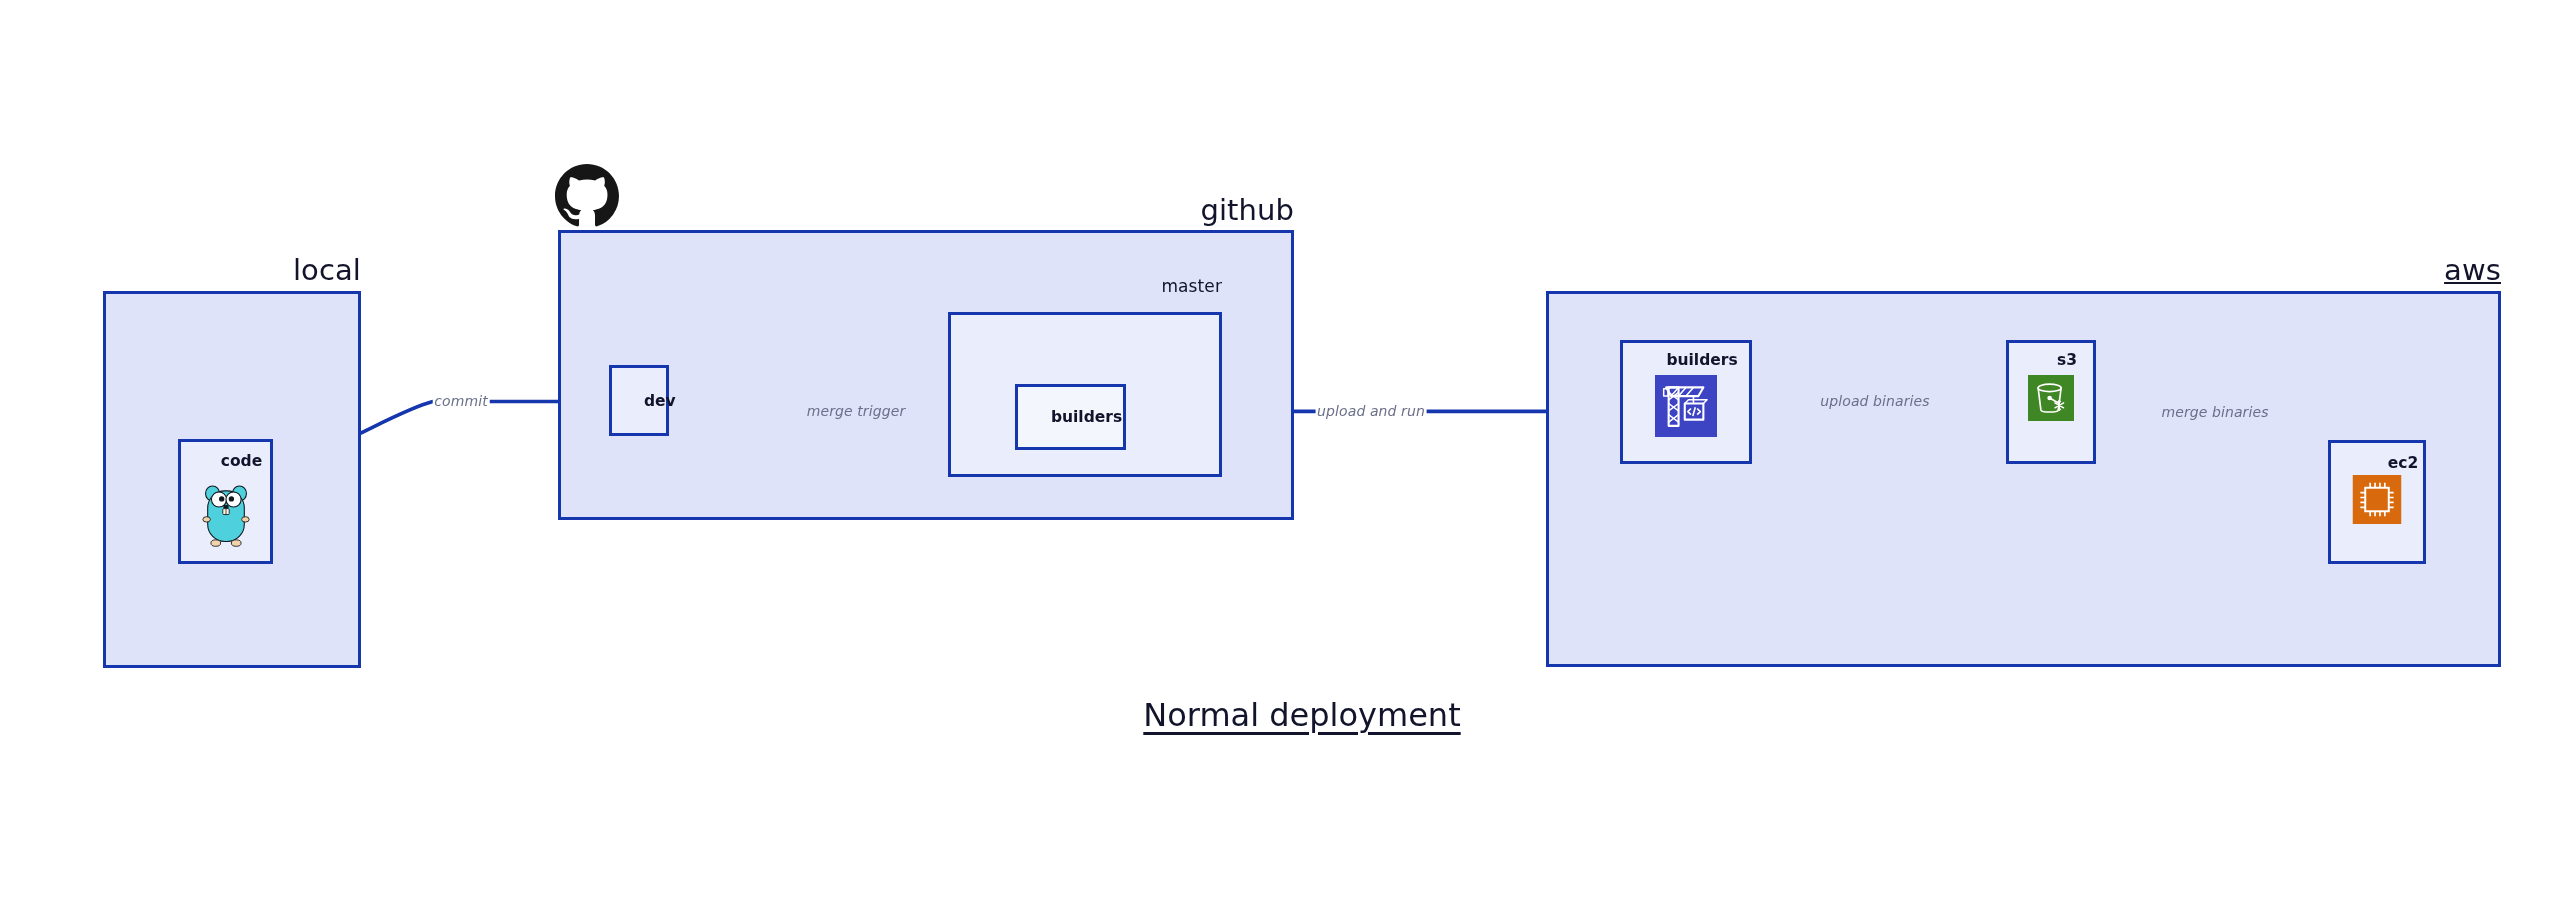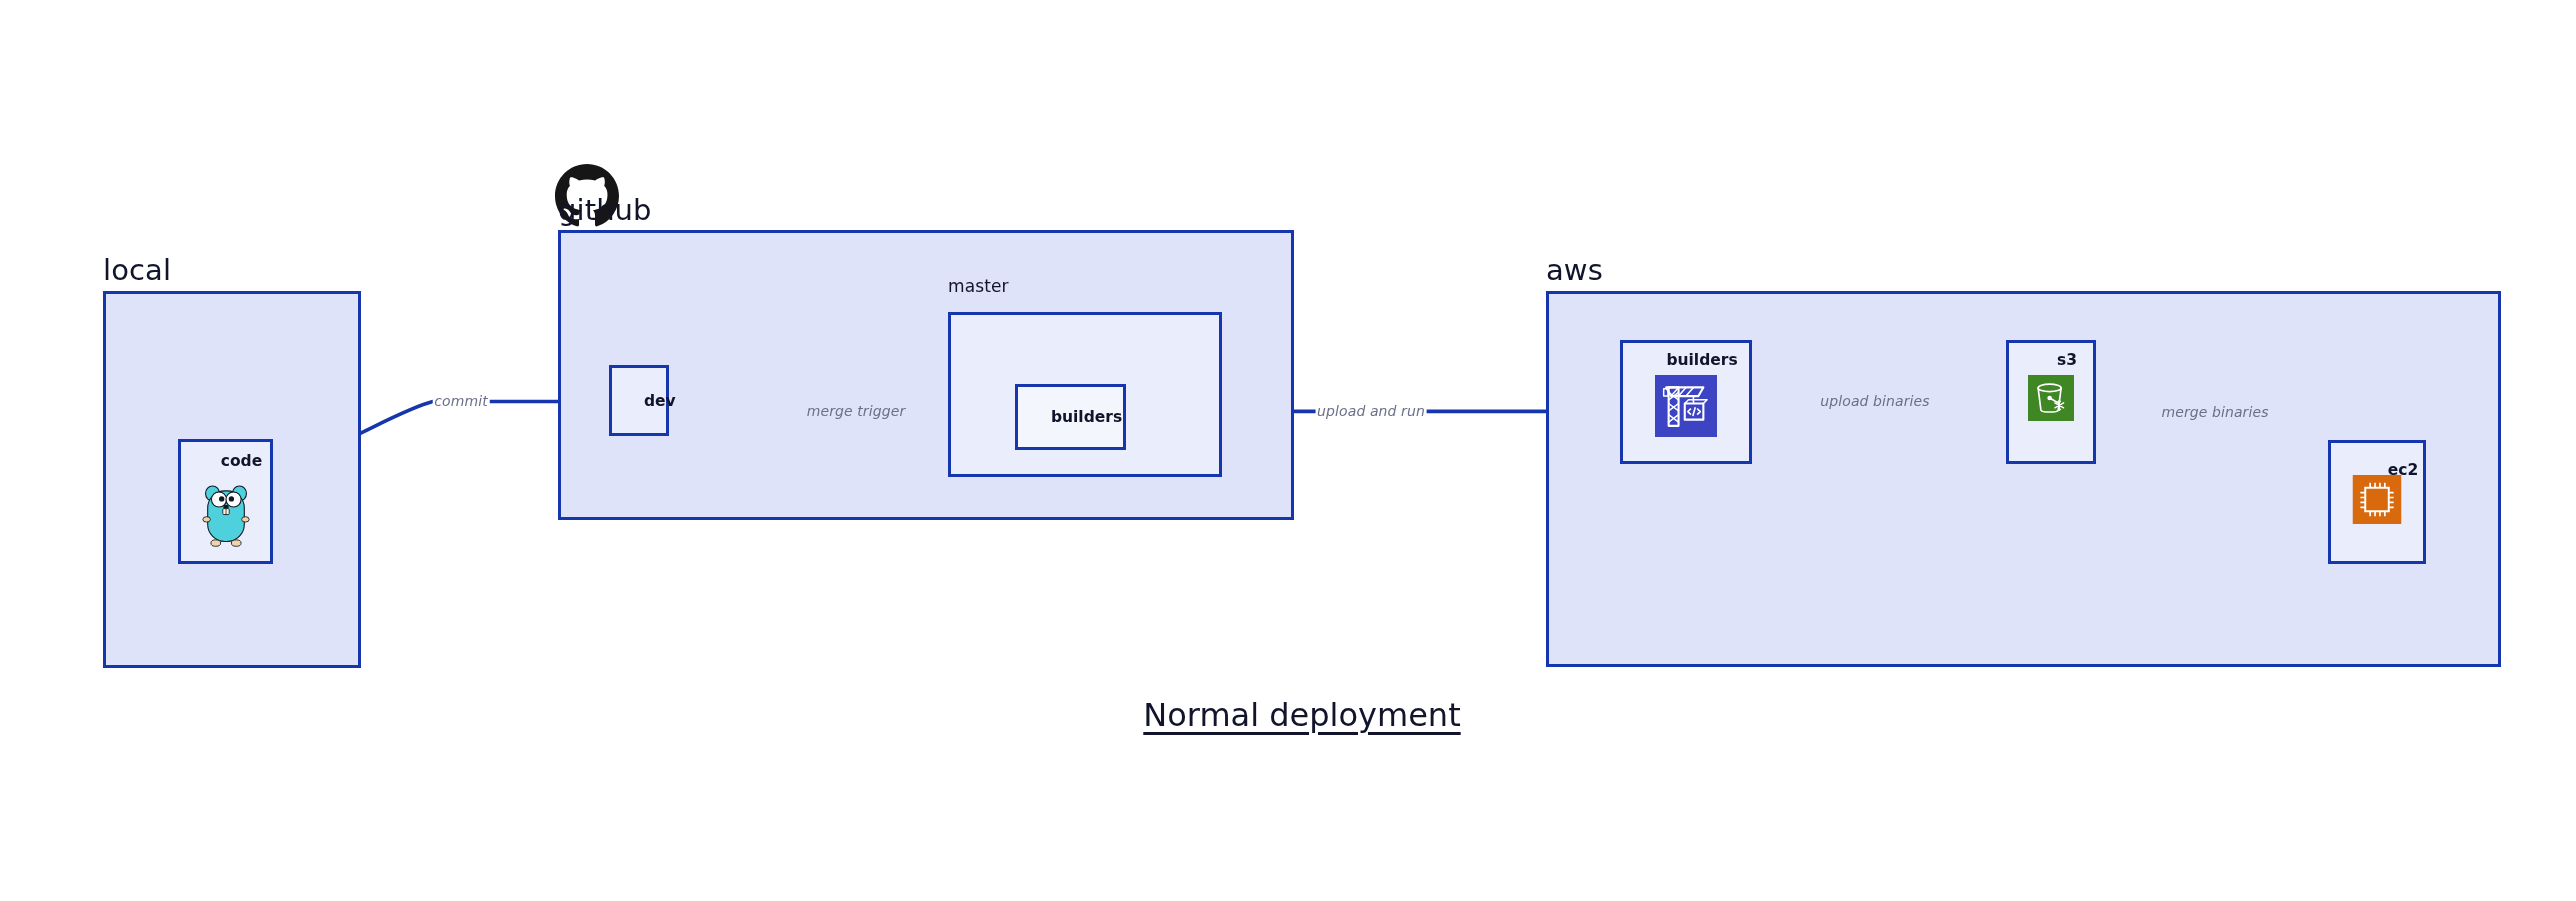--- a/index.html
+++ b/index.html
@@ -23,21 +23,21 @@
     background: #dee3fa;
     border: 3.1px solid #1536ad;
     box-sizing: border-box;
   }
   .group-label {
     position: absolute;
     color: #12142b;
     font-size: 29px;
     font-weight: 400;
     white-space: nowrap;
-    text-align: left;
+    text-align: right;
     letter-spacing: 0.1px;
   }
   
   .subgroup {
     position: absolute;
     background: #e9edfc;
     border: 3.1px solid #1536ad;
     box-sizing: border-box;
   }
   
@@ -183,21 +183,21 @@
     <div class="node-title centered">dev</div>
   </div>
 
   <div class="group-label" style="left:948px; top:276px; width:274px; font-size:17px;">master</div>
   <div class="subgroup" style="left:948px; top:312px; width:274px; height:165px;"></div>
 
   <div class="node plain" style="left:1015px; top:384px; width:111px; height:66px;">
     <div class="node-title centered">builders</div>
   </div>
 
-  <div class="group-label" style="left:1546px; top:253px; width:955px;">aws</div>
+  <div class="group-label" style="left:1546px; top:253px; width:955px;text-decoration:underline;">aws</div>
   <div class="group" style="left:1546px; top:291px; width:955px; height:376px;"></div>
 
   <div class="node" style="left:1620px; top:340px; width:132px; height:124px;">
     <div class="node-title" style="top:8.2px;">builders</div>
     <div class="node-icon" style="top:32px; width:62px; height:62px;">
       <svg viewBox="0 0 100 100" width="62" height="62">
         <rect x="0" y="0" width="100" height="100" fill="#3c44c4"></rect>
         <g fill="none" stroke="#ffffff" stroke-width="3.4" stroke-linejoin="round">
 
           <rect x="22" y="20" width="16" height="62"></rect>
@@ -232,21 +232,21 @@
           <g stroke-width="3" transform="translate(68,66)">
             <path d="M0,-11 L0,11 M-9.5,-5.5 L9.5,5.5 M-9.5,5.5 L9.5,-5.5"></path>
             <path d="M-3,-8 L0,-11 L3,-8 M-3,8 L0,11 L3,8" stroke-width="2.4"></path>
           </g>
         </g>
       </svg>
     </div>
   </div>
 
   <div class="node" style="left:2328px; top:440px; width:98px; height:124px;">
-    <div class="node-title" style="top:18px;padding-left:20px;">ec2</div>
+    <div class="node-title" style="top:11px;padding-left:20px;">ec2</div>
     <div class="node-icon" style="top:32px; width:49px; height:49px;">
       <svg viewBox="0 0 100 100" width="49" height="49">
         <rect x="0" y="0" width="100" height="100" fill="#d9690d"></rect>
         <g stroke="#ffffff" stroke-width="4" fill="none">
           <rect x="26" y="26" width="48" height="48"></rect>
         </g>
         <g stroke="#ffffff" stroke-width="3.4" stroke-linecap="butt">
           <path d="M36,26 L36,16 M46,26 L46,16 M56,26 L56,16 M66,26 L66,16"></path>
           <path d="M36,74 L36,84 M46,74 L46,84 M56,74 L56,84 M66,74 L66,84"></path>
           <path d="M26,36 L16,36 M26,46 L16,46 M26,56 L16,56 M26,66 L16,66"></path>

